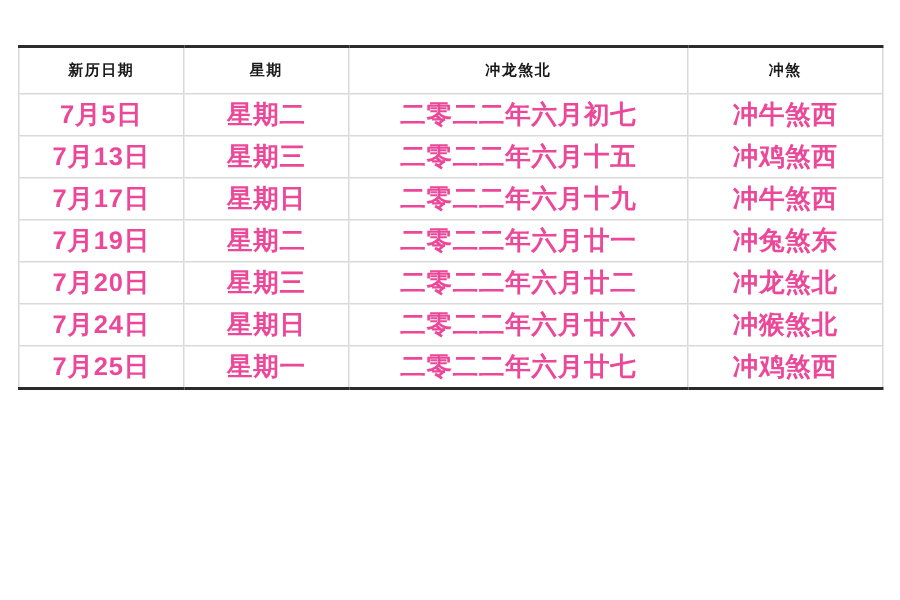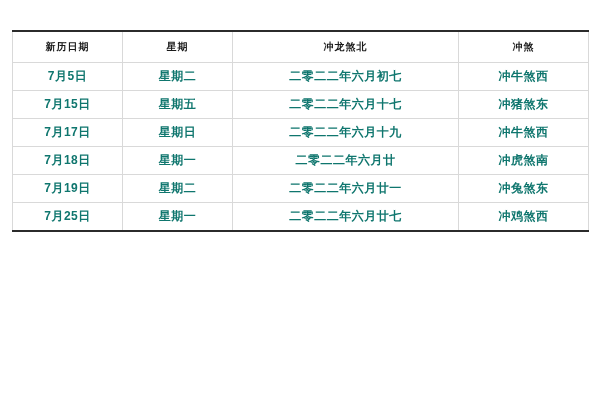--- a/index.html
+++ b/index.html
@@ -36,22 +36,22 @@
   table.calendar col.c2 { width: 226px; }
   table.calendar col.c3 { width: 130px; }
 
   table.calendar th,
   table.calendar td {
     border: 1px solid #d9d9d9;
     text-align: center;
     vertical-align: middle;
     padding: 0;
     height: 27px;
-    font-size: 12px;
-    color: #0f766e;
+    font-size: 17px;
+    color: #ec4899;
     white-space: nowrap;
     letter-spacing: 0.5px;
   }
   table.calendar thead th {
     border-top: 2px solid #2b2b2b;
     border-bottom: 1px solid #d9d9d9;
     height: 30px;
     font-size: 10px;
     font-weight: bold;
     color: #1a1a1a;
@@ -100,42 +100,48 @@
         </tr>
       </thead>
       <tbody>
         <tr>
           <td class="date-cell">7月5日</td>
           <td class="week-cell">星期二</td>
           <td class="lunar-cell">二零二二年六月初七</td>
           <td class="clash-cell">冲牛煞西</td>
         </tr>
         <tr>
-          <td class="date-cell">7月15日</td>
-          <td class="week-cell">星期五</td>
-          <td class="lunar-cell">二零二二年六月十七</td>
-          <td class="clash-cell">冲猪煞东</td>
+          <td class="date-cell">7月13日</td>
+          <td class="week-cell">星期三</td>
+          <td class="lunar-cell">二零二二年六月十五</td>
+          <td class="clash-cell">冲鸡煞西</td>
         </tr>
         <tr>
           <td class="date-cell">7月17日</td>
           <td class="week-cell">星期日</td>
           <td class="lunar-cell">二零二二年六月十九</td>
           <td class="clash-cell">冲牛煞西</td>
         </tr>
         <tr>
-          <td class="date-cell">7月18日</td>
-          <td class="week-cell">星期一</td>
-          <td class="lunar-cell">二零二二年六月廿</td>
-          <td class="clash-cell">冲虎煞南</td>
-        </tr>
-        <tr>
           <td class="date-cell">7月19日</td>
           <td class="week-cell">星期二</td>
           <td class="lunar-cell">二零二二年六月廿一</td>
           <td class="clash-cell">冲兔煞东</td>
+        </tr>
+        <tr>
+          <td class="date-cell">7月20日</td>
+          <td class="week-cell">星期三</td>
+          <td class="lunar-cell">二零二二年六月廿二</td>
+          <td class="clash-cell">冲龙煞北</td>
+        </tr>
+        <tr>
+          <td class="date-cell">7月24日</td>
+          <td class="week-cell">星期日</td>
+          <td class="lunar-cell">二零二二年六月廿六</td>
+          <td class="clash-cell">冲猴煞北</td>
         </tr>
         <tr>
           <td class="date-cell">7月25日</td>
           <td class="week-cell">星期一</td>
           <td class="lunar-cell">二零二二年六月廿七</td>
           <td class="clash-cell">冲鸡煞西</td>
         </tr>
       </tbody>
     </table>
   </div>

